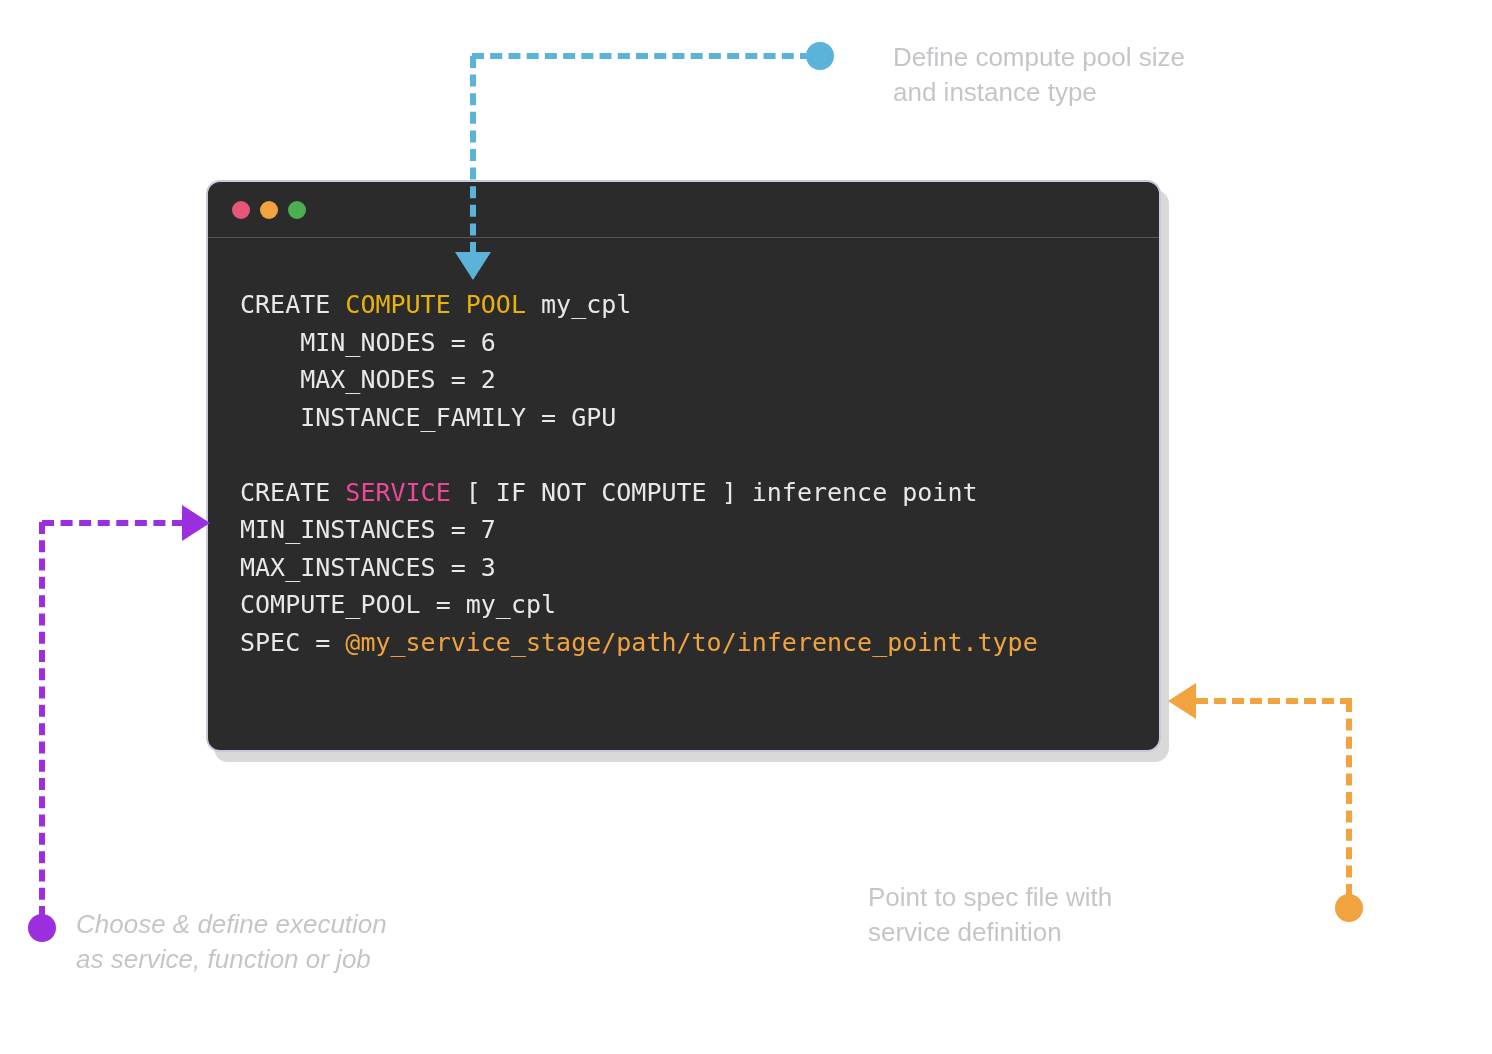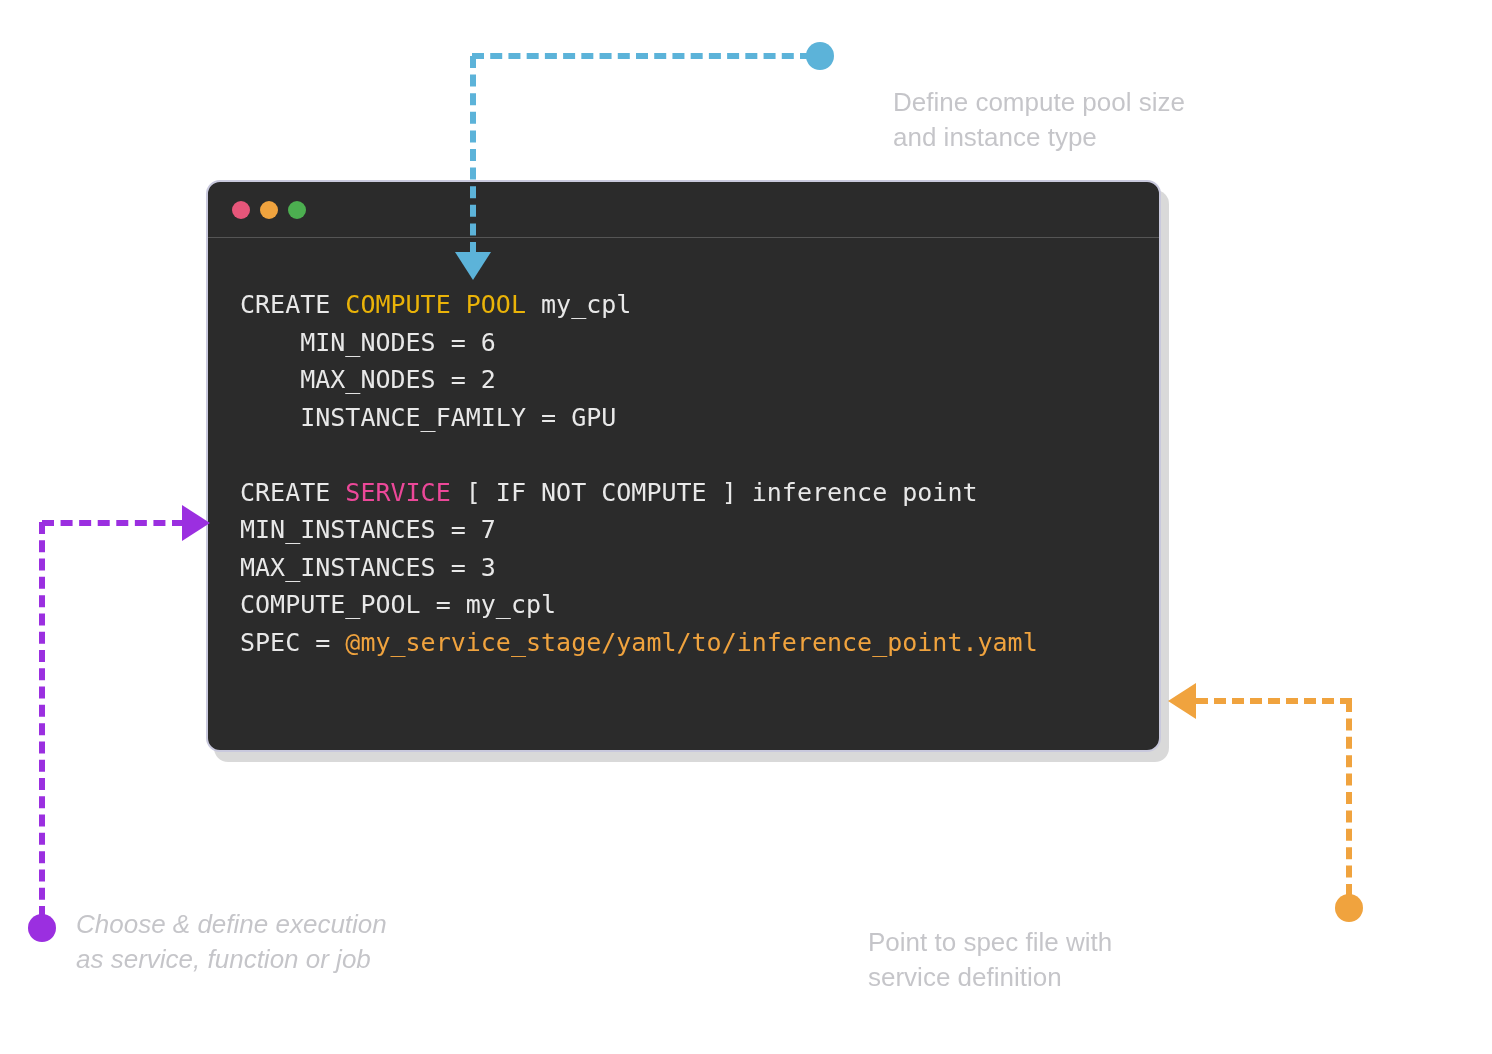--- a/index.html
+++ b/index.html
@@ -44,23 +44,23 @@
     .kw-blue { color: #eab308; }
     .kw-purple { color: #ec4899; }
     .kw-orange { color: #f0a33e; }
     .annotation {
       position: absolute;
       font-size: 26px;
       line-height: 1.35;
       color: rgba(90,90,100,0.35);
       font-weight: 400;
     }
-    .anno-blue { left: 893px; top: 40px; margin-top: 45px; }
+    .anno-blue { left: 893px; top: 40px; }
     .anno-purple { left: 76px; top: 907px; font-style: italic; }
-    .anno-orange { left: 868px; top: 880px; margin-top: 45px; }
+    .anno-orange { left: 868px; top: 880px; }
 
     
     .blue-dot {
       position: absolute;
       left: 806px; top: 42px;
       width: 28px; height: 28px;
       border-radius: 50%;
       background: #5cb3d9;
     }
     .blue-line-h {
@@ -153,21 +153,21 @@
   </div>
   <div class="code"><span>CREATE </span><span class="kw-blue">COMPUTE POOL</span><span> my_cpl</span>
 <span>    MIN_NODES = 6</span>
 <span>    MAX_NODES = 2</span>
 <span>    INSTANCE_FAMILY = GPU</span>
 
 <span>CREATE </span><span class="kw-purple">SERVICE</span><span> [ IF NOT COMPUTE ] inference point</span>
 <span>MIN_INSTANCES = 7</span>
 <span>MAX_INSTANCES = 3</span>
 <span>COMPUTE_POOL = my_cpl</span>
-<span>SPEC = </span><span class="kw-orange">@my_service_stage/yaml/to/inference_point.yaml</span></div>
+<span>SPEC = </span><span class="kw-orange">@my_service_stage/path/to/inference_point.type</span></div>
 </div>
 
 <div class="blue-line-h"></div>
 <div class="blue-line-v"></div>
 <div class="blue-arrow"></div>
 <div class="blue-dot"></div>
 <div class="annotation anno-blue">Define compute pool size<br>and instance type</div>
 
 <div class="purple-line-v"></div>
 <div class="purple-line-h"></div>

